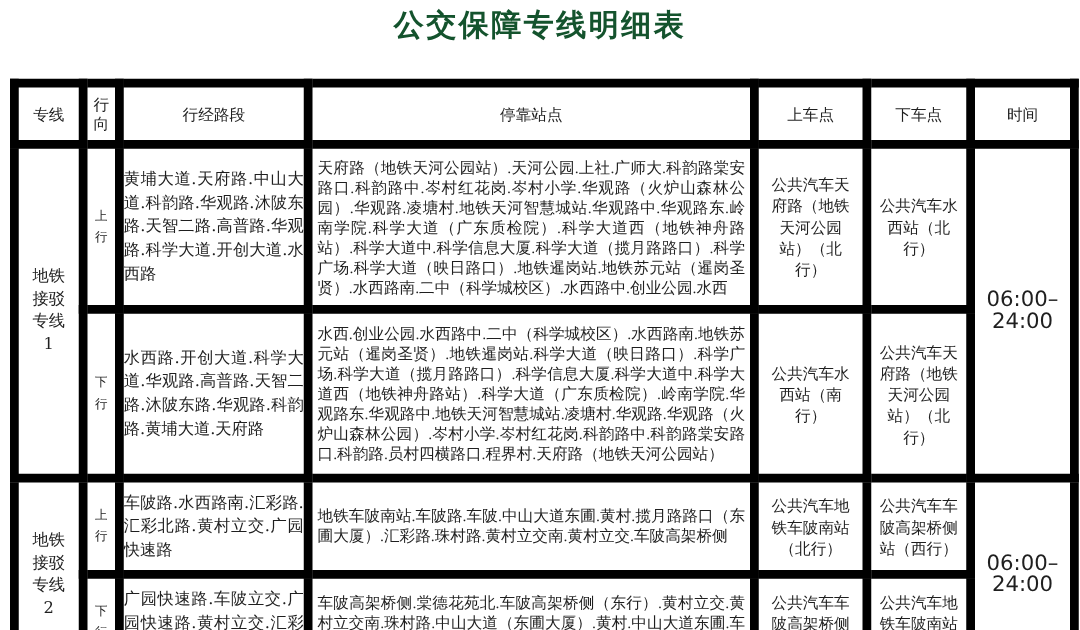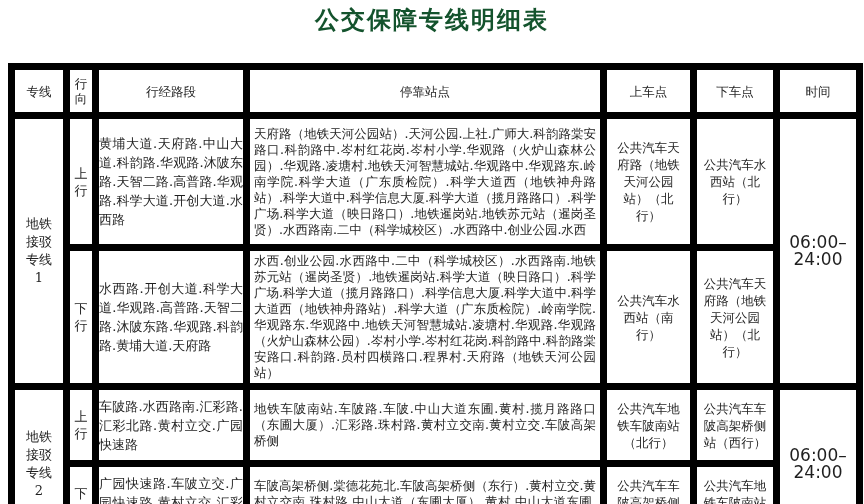--- a/index.html
+++ b/index.html
@@ -25,30 +25,30 @@
   .main th{height:38px;text-align:center;line-height:15px;padding:2px;}
   tr.row-1{height:132px;}
   tr.row-2{height:135px;}
   tr.row-3{height:67px;}
   tr.row-4{height:65px;}
   td.line-cell{
     text-align:center;padding:2px 9px;line-height:18px;font-size:13px;
     word-break:break-all;
   }
   td.dir-cell{
-    text-align:center;padding:18px 4px;line-height:17px;font-size:13px;
+    text-align:center;padding:18px 4px;line-height:17px;font-size:10px;
     word-break:break-all;
   }
   td.route-cell{
     text-align:left;padding:4px 0;line-height:19px;font-size:13px;
     word-break:break-all;text-align:justify;
   }
   td.stops-cell{
     text-align:justify;padding:2px 4px;line-height:16px;
-    word-break:break-all;vertical-align:middle;
+    word-break:break-all;vertical-align:middle;font-family:Liberation Serif, serif;
   }
   td.board-cell,td.alight-cell{
     text-align:center;padding:2px 6px;line-height:17px;
     word-break:break-all;
   }
   td.time-cell{
     text-align:center;padding:2px 5px;line-height:17px;
     font-family:"DejaVu Sans","Liberation Sans",sans-serif;
     font-size:17px;word-break:break-all;
   }

